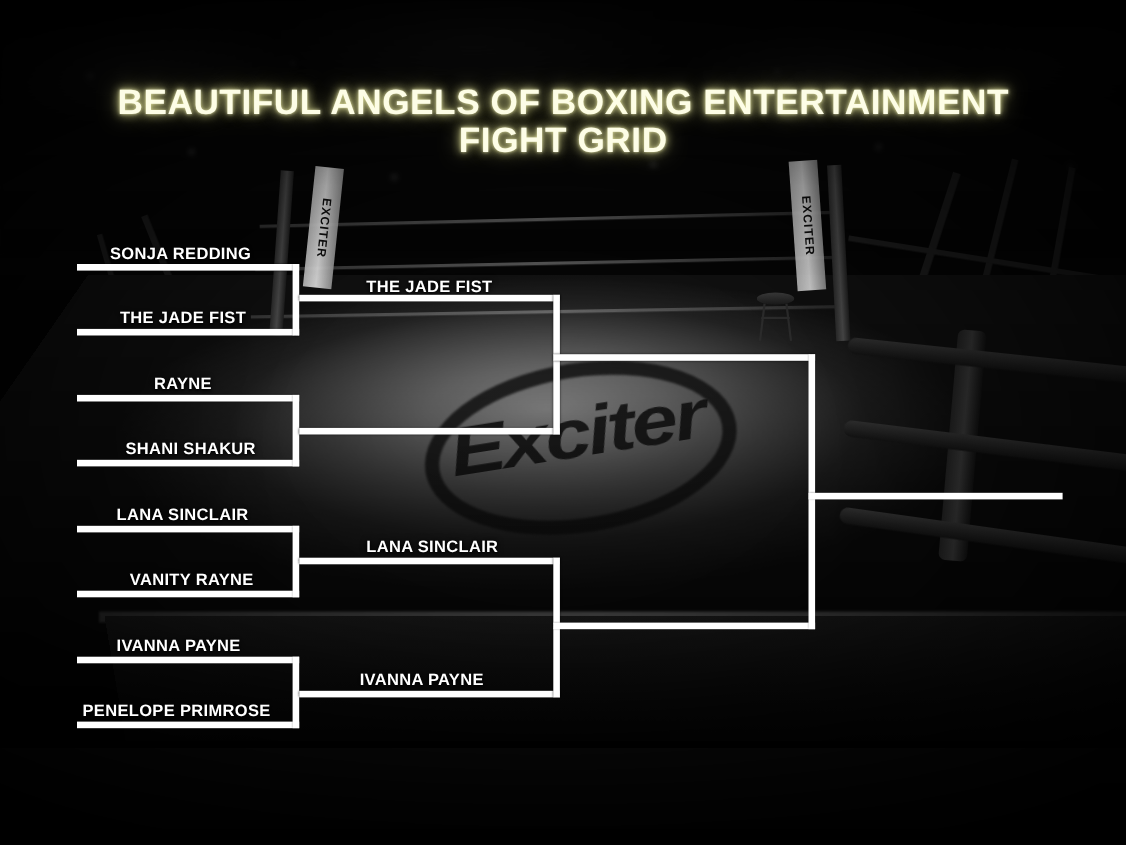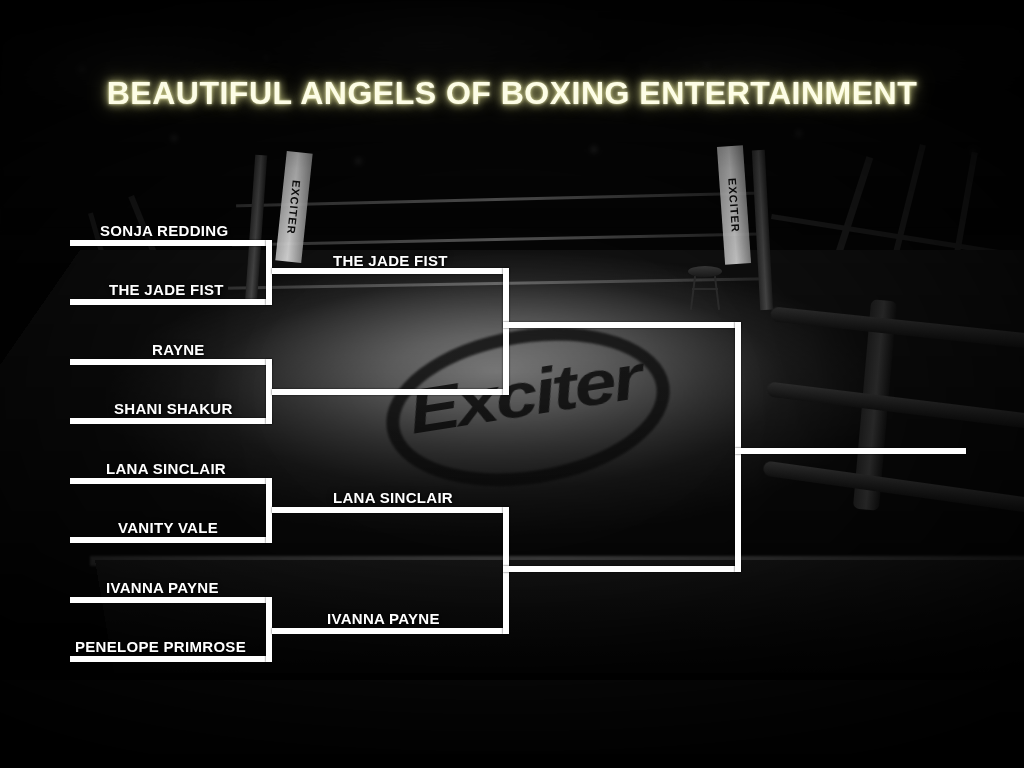--- a/index.html
+++ b/index.html
@@ -192,39 +192,40 @@
     <div class="post nearright"></div>
     <div class="nrope n1"></div>
     <div class="nrope n2"></div>
     <div class="nrope n3"></div>
 
     <div class="vignette"></div>
   </div>
 
   <div class="title">
     <span class="ln">BEAUTIFUL ANGELS OF BOXING ENTERTAINMENT</span>
+    <span class="ln">FIGHT GRID</span>
   </div>
 
   <div class="bracket">
 
     <div class="nm" style="left:100px;top:222px;">SONJA REDDING</div>
     <div class="ln-h" style="left:70px;top:240px;width:202px;"></div>
     <div class="nm" style="left:109px;top:281px;">THE JADE FIST</div>
     <div class="ln-h" style="left:70px;top:299px;width:202px;"></div>
     <div class="ln-v" style="left:266px;top:240px;height:65px;"></div>
 
-    <div class="nm" style="left:152px;top:341px;">RAYNE</div>
+    <div class="nm" style="left:140px;top:341px;">RAYNE</div>
     <div class="ln-h" style="left:70px;top:359px;width:202px;"></div>
     <div class="nm" style="left:114px;top:400px;">SHANI SHAKUR</div>
     <div class="ln-h" style="left:70px;top:418px;width:202px;"></div>
     <div class="ln-v" style="left:266px;top:359px;height:65px;"></div>
 
     <div class="nm" style="left:106px;top:460px;">LANA SINCLAIR</div>
     <div class="ln-h" style="left:70px;top:478px;width:202px;"></div>
-    <div class="nm" style="left:118px;top:519px;">VANITY VALE</div>
+    <div class="nm" style="left:118px;top:519px;">VANITY RAYNE</div>
     <div class="ln-h" style="left:70px;top:537px;width:202px;"></div>
     <div class="ln-v" style="left:266px;top:478px;height:65px;"></div>
 
     <div class="nm" style="left:106px;top:579px;">IVANNA PAYNE</div>
     <div class="ln-h" style="left:70px;top:597px;width:202px;"></div>
     <div class="nm" style="left:75px;top:638px;">PENELOPE PRIMROSE</div>
     <div class="ln-h" style="left:70px;top:656px;width:202px;"></div>
     <div class="ln-v" style="left:266px;top:597px;height:65px;"></div>
 
     <div class="nm" style="left:333px;top:252px;">THE JADE FIST</div>

